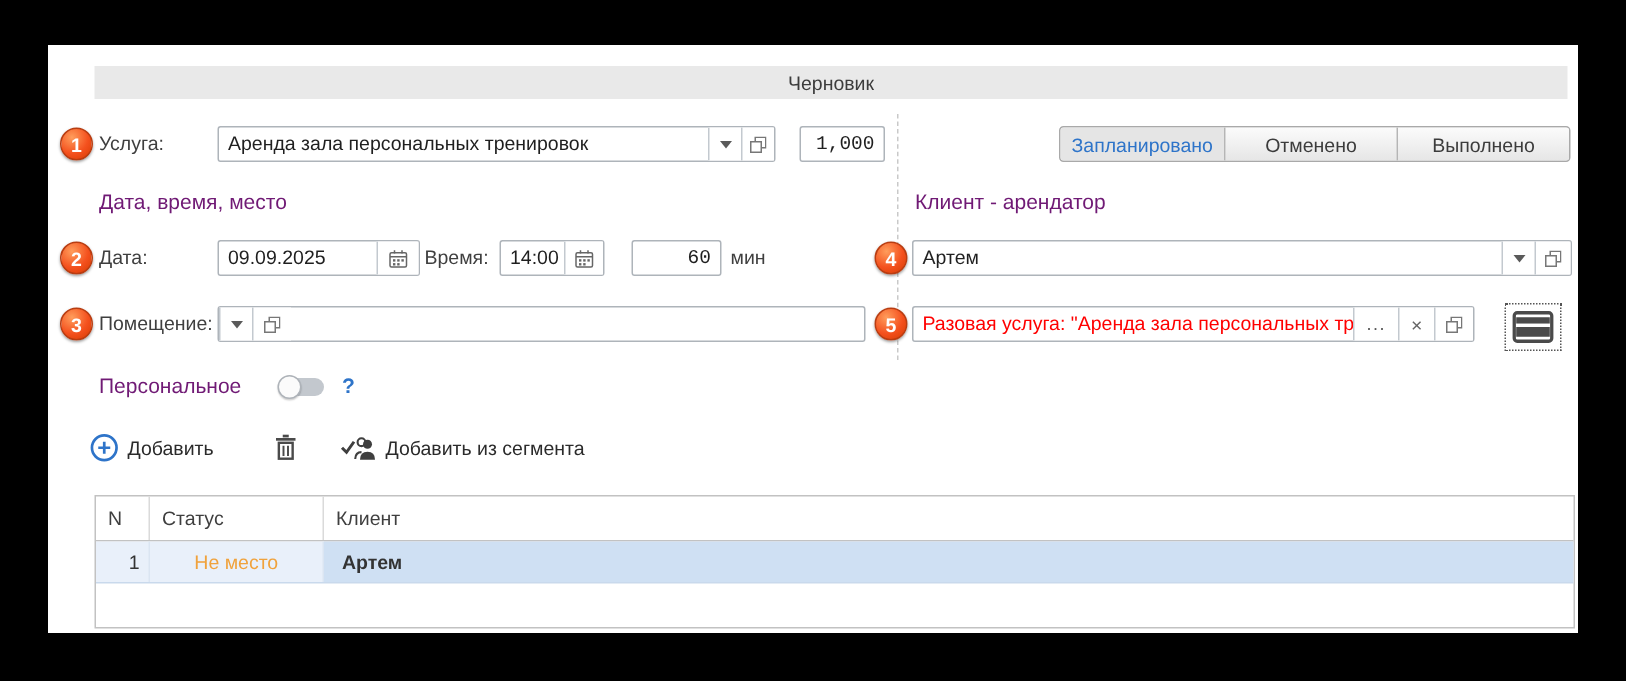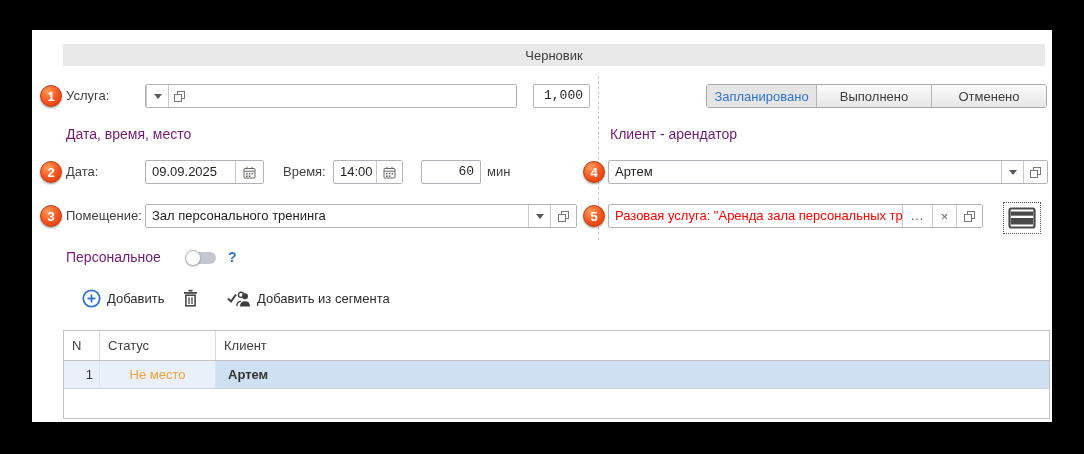--- a/index.html
+++ b/index.html
@@ -133,46 +133,47 @@
 
   <div class="abs draft-bar">
     <span>Черновик</span>
   </div>
 
   <div class="abs vsep"></div>
 
   <div class="abs badge" style="left:8px; top:55px;">1</div>
   <div class="abs lbl" style="left:34px; top:54px;">Услуга:</div>
   <div class="abs ctl" style="left:113px; top:54px; width:372px;">
+    <div class="ctl-text">Аренда зала персональных тренировок</div>
     <div class="ctl-btn w22">
       <span class="tri"></span>
     </div>
     <div class="ctl-btn w22">
       <svg width="11" height="11" viewBox="0 0 11 11">
         <rect x="3.5" y="0.5" width="7" height="7" fill="#fff" stroke="#777"></rect>
         <rect x="0.5" y="3.5" width="7" height="7" fill="#fff" stroke="#777"></rect>
       </svg>
     </div>
   </div>
   <div class="abs ctl" style="left:501px; top:54px; width:57px;">
     <div class="ctl-text right">1,000</div>
   </div>
 
   <div class="abs seg-group">
     <div class="seg active" style="width:109px;">Запланировано</div>
+    <div class="seg" style="width:115px;">Отменено</div>
     <div class="seg" style="width:115px;">Выполнено</div>
-    <div class="seg" style="width:115px;">Отменено</div>
   </div>
 
   <div class="abs heading" style="left:34px; top:96px;">Дата, время, место</div>
   <div class="abs heading" style="left:578px; top:96px;">Клиент - арендатор</div>
 
   <div class="abs badge" style="left:8px; top:131px;">2</div>
   <div class="abs lbl" style="left:34px; top:130px;">Дата:</div>
-  <div class="abs ctl" style="left:113px; top:130px; width:119px;">
+  <div class="abs ctl" style="left:113px; top:130px; width:135px;">
     <div class="ctl-text">09.09.2025</div>
     <div class="ctl-btn w28">
       <svg width="13" height="13" viewBox="0 0 13 13">
         <rect x="1" y="2.5" width="11" height="9.5" rx="1" fill="none" stroke="#666"></rect>
         <line x1="1" y1="5.2" x2="12" y2="5.2" stroke="#666"></line>
         <line x1="4" y1="0.8" x2="4" y2="3" stroke="#666"></line>
         <line x1="9" y1="0.8" x2="9" y2="3" stroke="#666"></line>
         <rect x="3" y="6.8" width="1.6" height="1.6" fill="#666"></rect>
         <rect x="5.8" y="6.8" width="1.6" height="1.6" fill="#666"></rect>
         <rect x="8.6" y="6.8" width="1.6" height="1.6" fill="#666"></rect>
@@ -213,21 +214,20 @@
       <svg width="11" height="11" viewBox="0 0 11 11">
         <rect x="3.5" y="0.5" width="7" height="7" fill="#fff" stroke="#777"></rect>
         <rect x="0.5" y="3.5" width="7" height="7" fill="#fff" stroke="#777"></rect>
       </svg>
     </div>
   </div>
 
   <div class="abs badge" style="left:8px; top:175px;">3</div>
   <div class="abs lbl" style="left:34px; top:174px;">Помещение:</div>
   <div class="abs ctl" style="left:113px; top:174px; width:432px;">
-    <div class="ctl-text">Зал персонального тренинга</div>
     <div class="ctl-btn w22">
       <span class="tri"></span>
     </div>
     <div class="ctl-btn w26">
       <svg width="11" height="11" viewBox="0 0 11 11">
         <rect x="3.5" y="0.5" width="7" height="7" fill="#fff" stroke="#777"></rect>
         <rect x="0.5" y="3.5" width="7" height="7" fill="#fff" stroke="#777"></rect>
       </svg>
     </div>
   </div>
@@ -257,21 +257,21 @@
     </svg>
   </div>
 
   <div class="abs heading" style="left:34px; top:219px;">Персональное</div>
   <div class="abs toggle">
     <div class="toggle-track"></div>
     <div class="toggle-knob"></div>
   </div>
   <div class="abs help" style="left:196px; top:219px;">?</div>
 
-  <div class="abs tool-btn" style="left:50px; top:256px;justify-content:flex-end;">
+  <div class="abs tool-btn" style="left:28px; top:256px;justify-content:flex-end;">
     <svg width="19" height="19" viewBox="0 0 19 19">
       <circle cx="9.5" cy="9.5" r="8.2" fill="none" stroke="#2e74c9" stroke-width="1.8"></circle>
       <line x1="9.5" y1="5.5" x2="9.5" y2="13.5" stroke="#2e74c9" stroke-width="1.8"></line>
       <line x1="5.5" y1="9.5" x2="13.5" y2="9.5" stroke="#2e74c9" stroke-width="1.8"></line>
     </svg>
     <span>Добавить</span>
   </div>
   <div class="abs tool-btn" style="left:151px; top:256px;">
     <svg width="15" height="18" viewBox="0 0 15 18">
       <rect x="5.5" y="0.8" width="4" height="1.8" fill="#4a4a4a"></rect>

